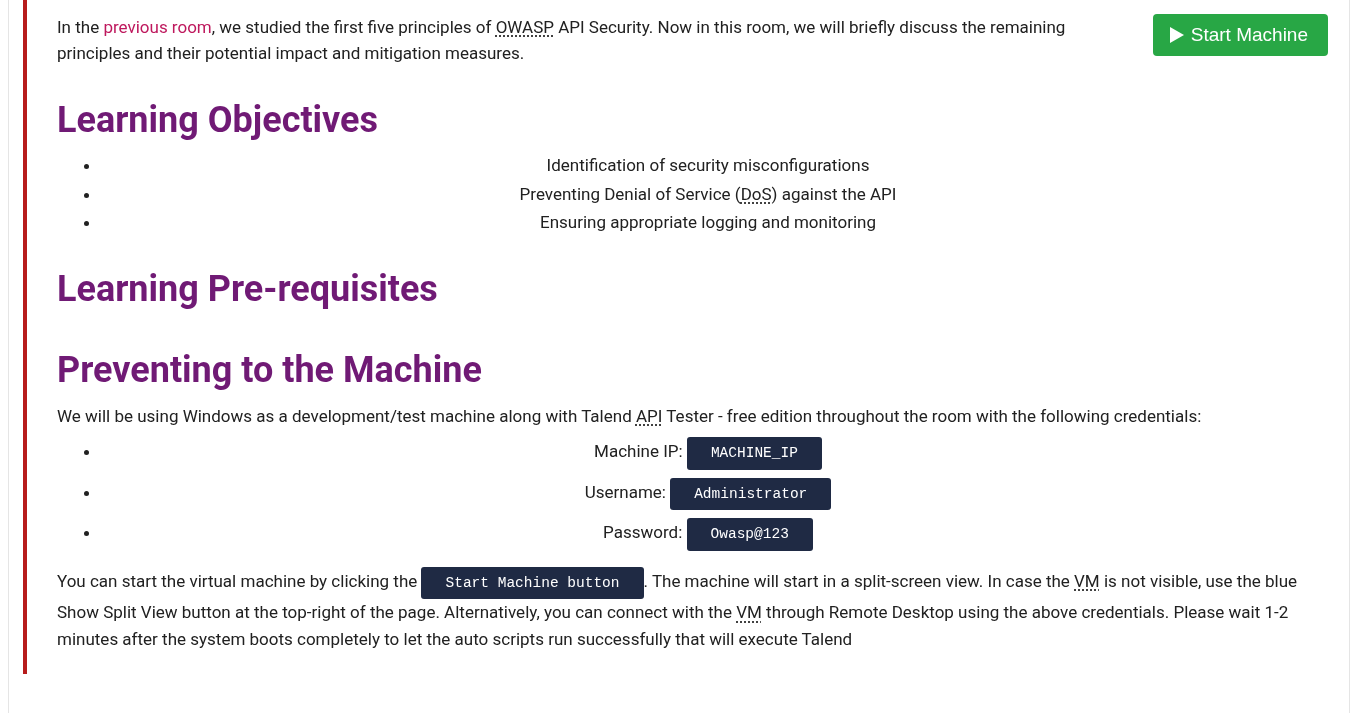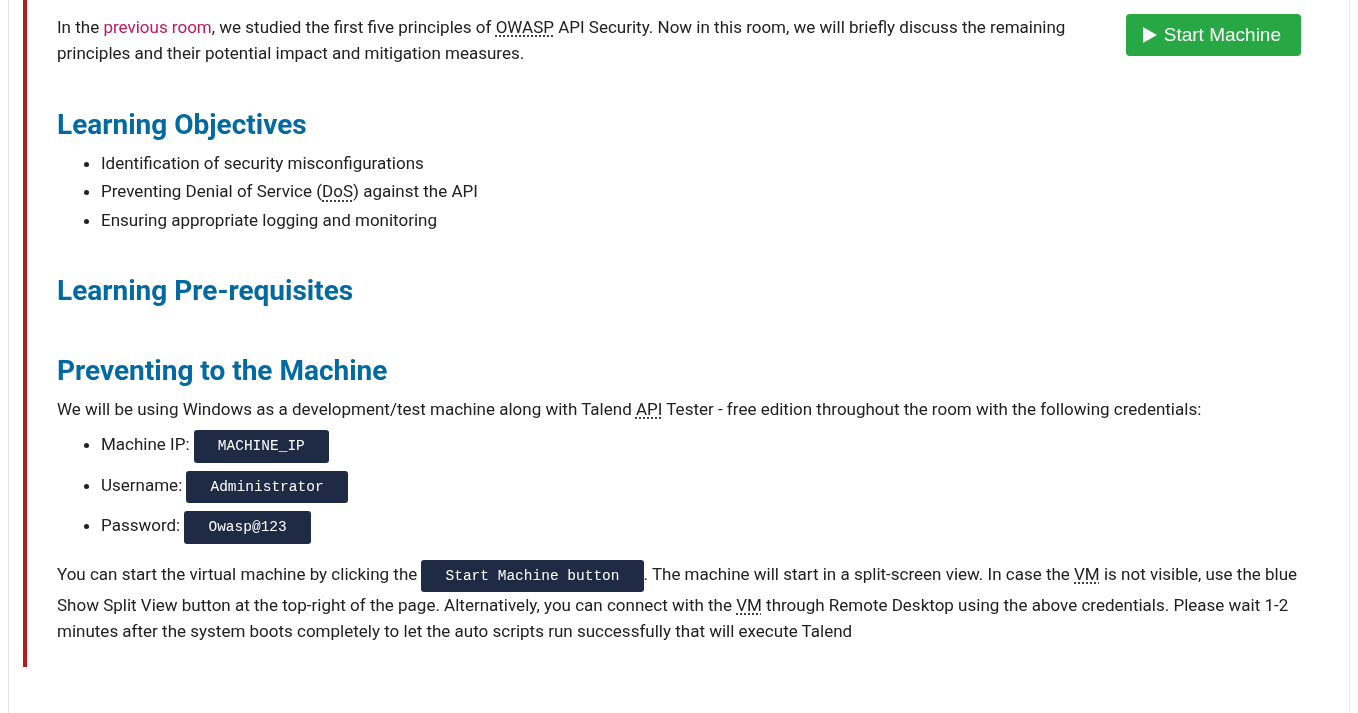--- a/index.html
+++ b/index.html
@@ -24,46 +24,47 @@
     padding: 0 0 8px 0;
     margin-left: 14px;
   }
   .content {
     padding: 14px 34px 10px 30px;
     position: relative;
   }
   .start-btn {
     position: absolute;
     top: 14px;
-    right: 48px;
+    right: 21px;
     background: #28a745;
     color: #fff;
     border: none;
     border-radius: 4px;
     font-size: 19px;
     padding: 10px 20px 10px 16px;
     display: inline-flex;
     align-items: center;
     gap: 6px;
     cursor: pointer;
     font-weight: 400;
   }
   .start-btn svg { display: block; }
   p { margin: 0 0 4px 0; }
   .intro { max-width: 1070px; }
   a.link { color: #be185d; text-decoration: none; }
   h2 {
-    font-size: 28px;
+    font-size: 36px;
     font-weight: 700;
-    margin: 36px 0 4px 0;
-    color: #0369a1;
+    margin: 26px 0 4px 0;
+    color: #701a75;
   }
   ul {
     margin: 2px 0 4px 0;
     padding-left: 44px;
+    text-align: center;
   }
   li { margin: 2px 0; }
   .abbr {
     text-decoration: underline dotted;
     text-underline-offset: 3px;
   }
   .code-pill {
     background: #1f2a44;
     color: #fff;
     font-family: "SFMono-Regular", Consolas, "Liberation Mono", Menlo, monospace;

